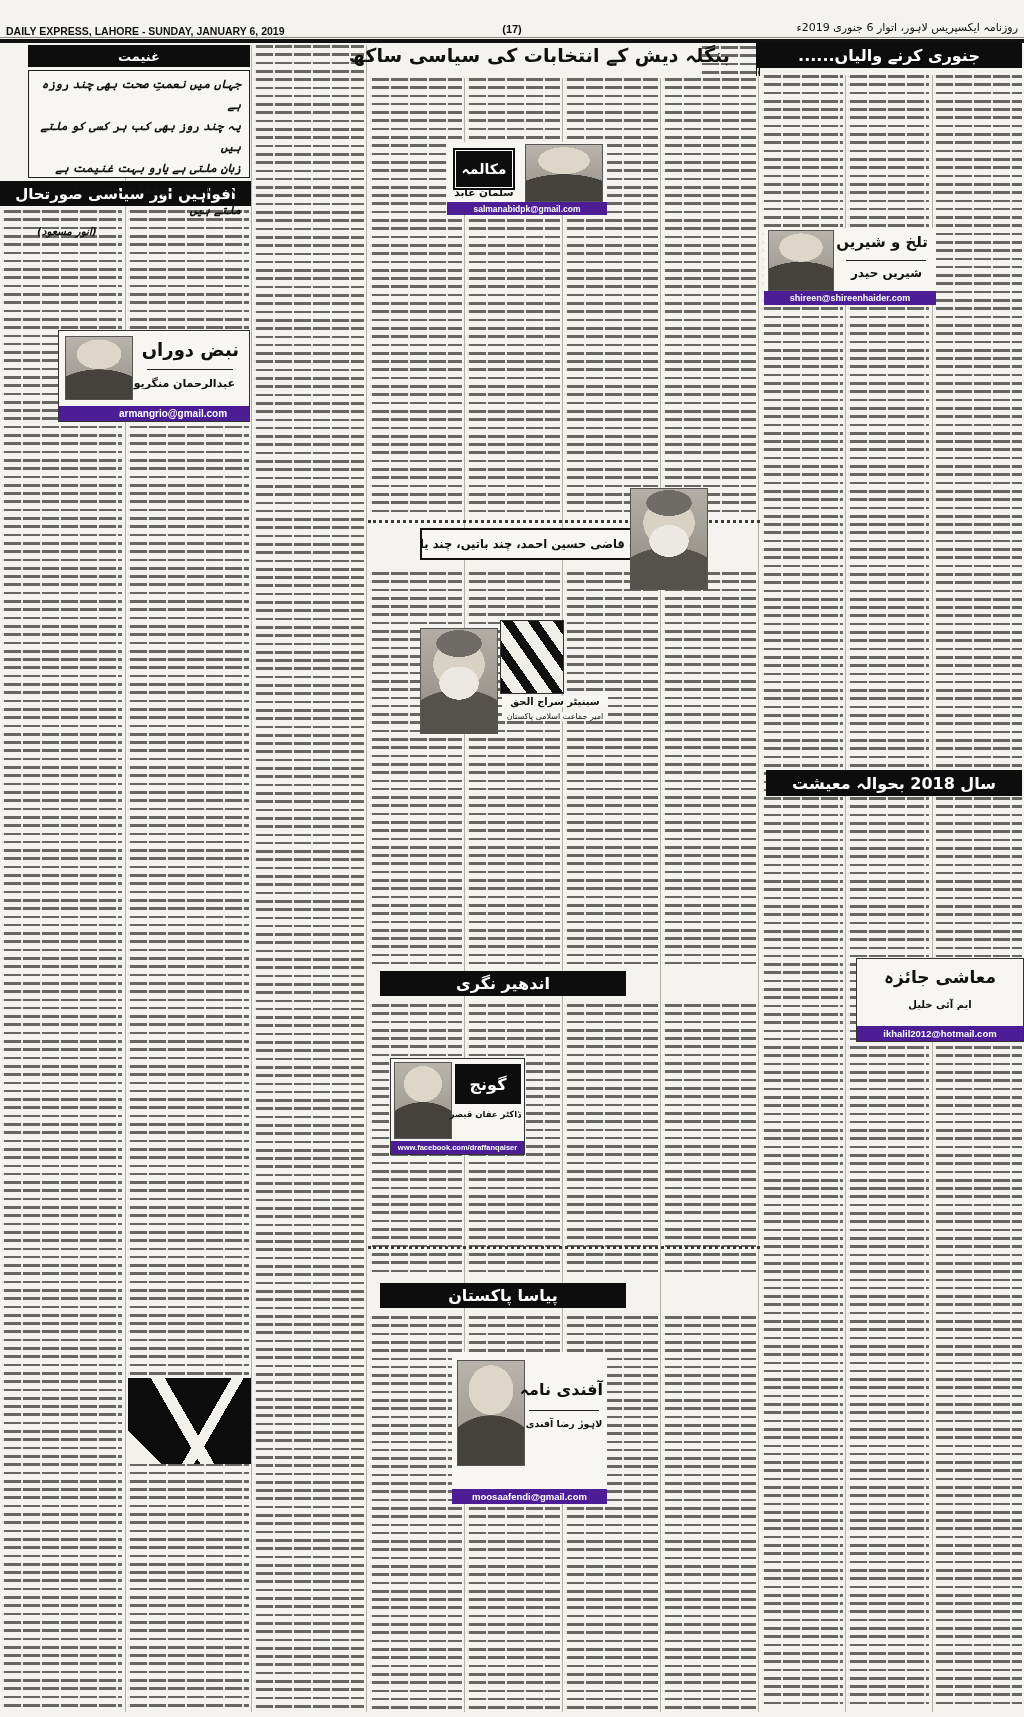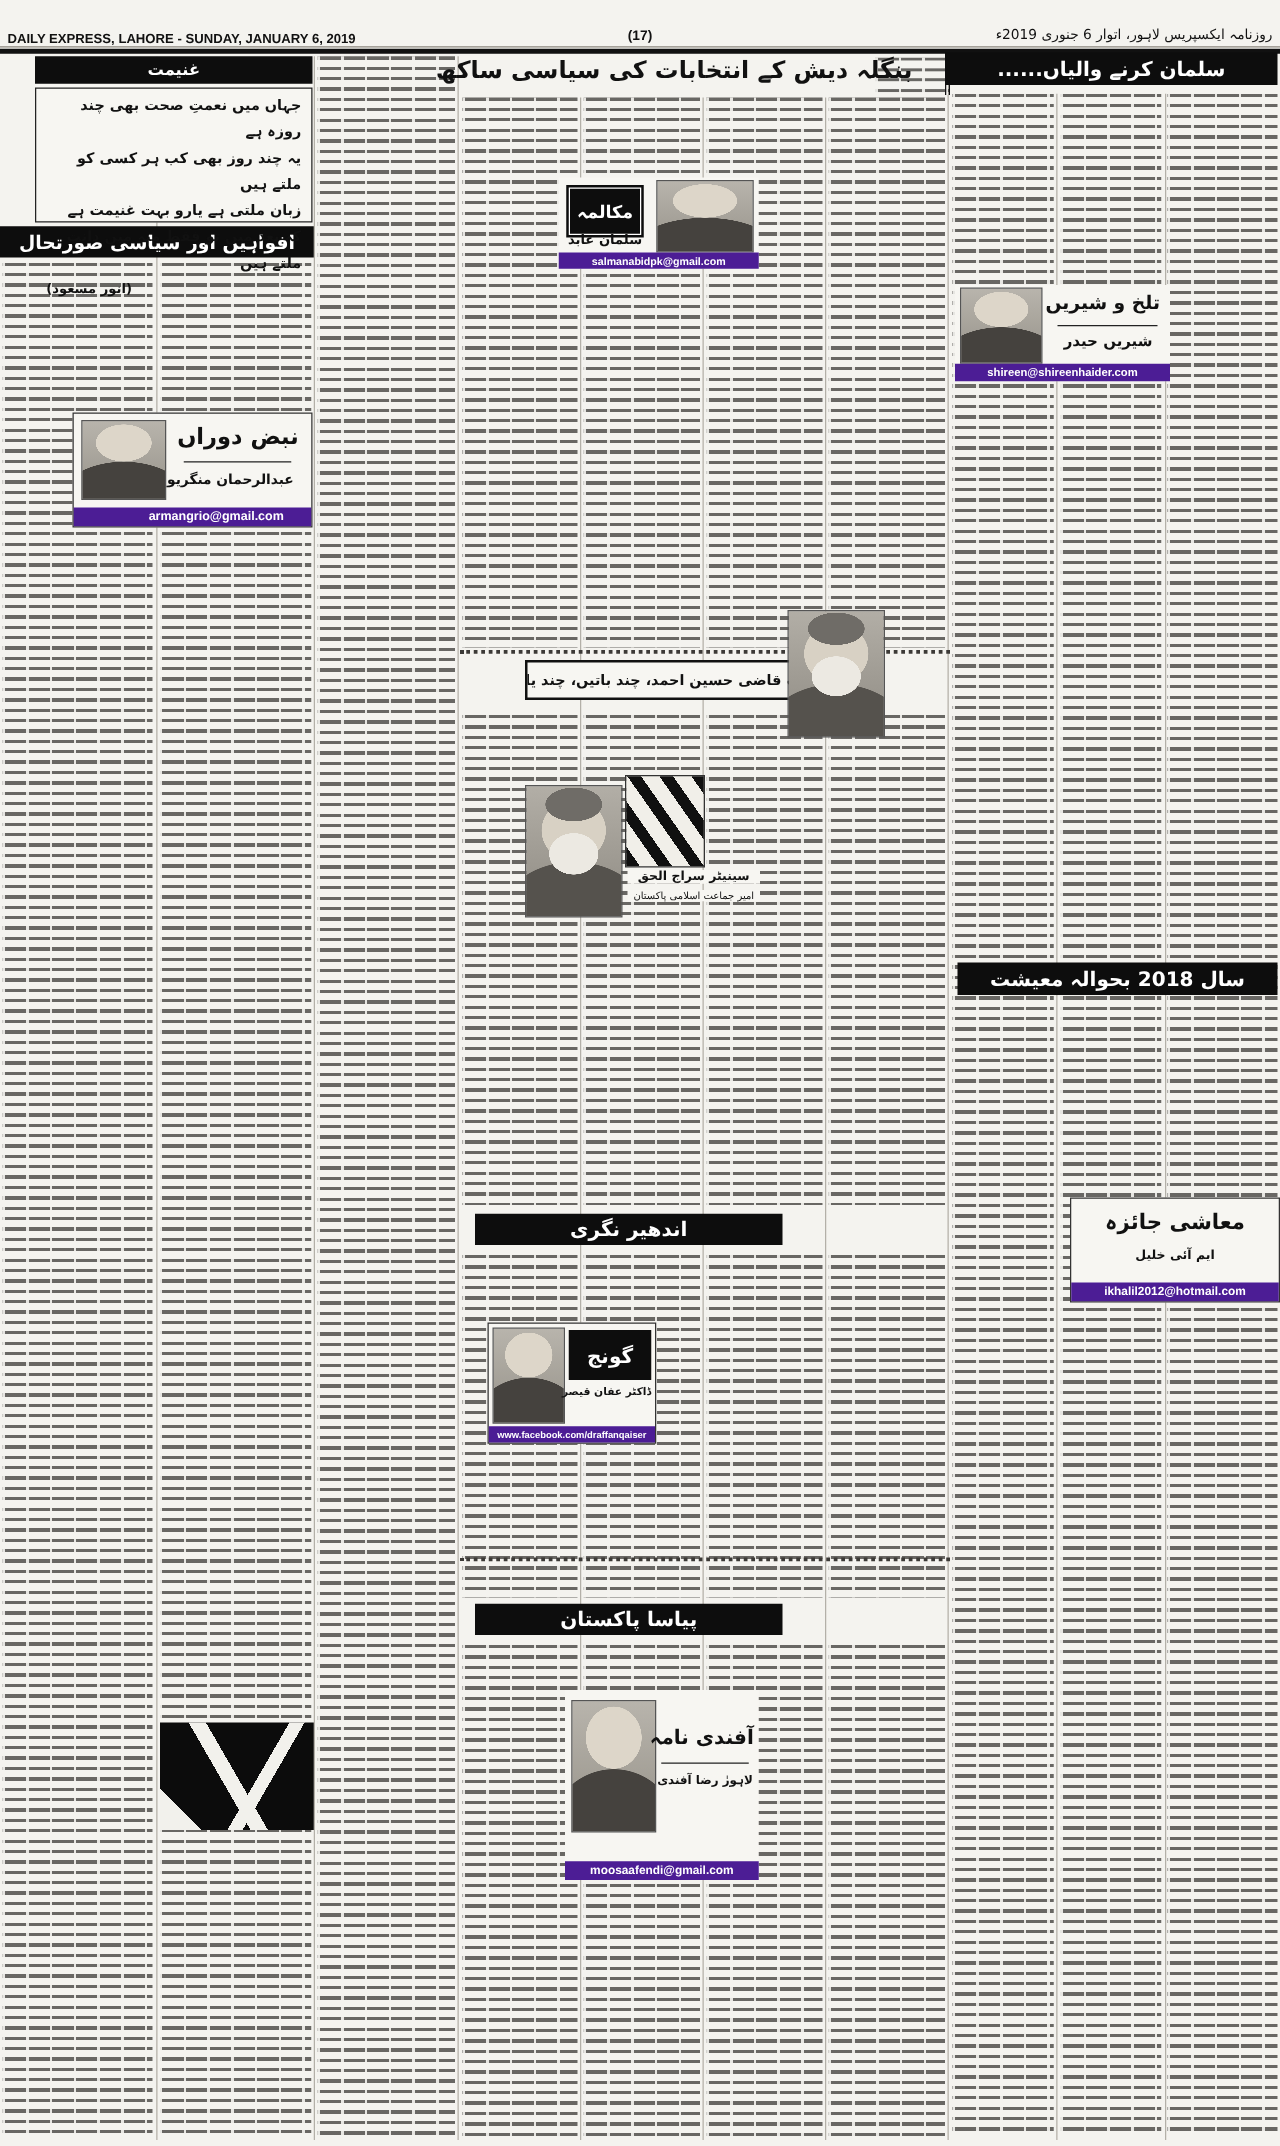--- a/index.html
+++ b/index.html
@@ -89,34 +89,34 @@
   <div class="txt" style="left:467px;top:1316px;width:93px;height:394px;"></div>
   <div class="txt" style="left:565px;top:1316px;width:93px;height:394px;"></div>
   <div class="txt" style="left:663px;top:1316px;width:93px;height:394px;"></div>
 
   <div class="txt" style="left:762px;top:75px;width:81px;height:1635px;"></div>
   <div class="txt" style="left:848px;top:75px;width:81px;height:1635px;"></div>
   <div class="txt" style="left:934px;top:75px;width:88px;height:1635px;"></div>
 
   <div class="box" style="left:28px;top:45px;width:222px;height:133px;">
     <div style="height:22px;background:#0d0d0d;color:#fff;display:flex;align-items:center;justify-content:center;font-weight:bold;font-size:13px;" class="urdu">غنیمت</div>
-    <div class="urdu" style="margin-top:3px;border:1.5px solid #222;height:101px;padding:3px 8px 2px 8px;font-size:11.5px;font-weight:bold;line-height:21px;text-align:right;">
+    <div class="urdu" style="margin-top:3px;border:1.5px solid #222;height:101px;padding:3px 8px 2px 8px;font-size:11.5px;font-weight:bold;line-height:21px;text-align:right;font-style:italic;">
       <div>جہاں میں نعمتِ صحت بھی چند روزہ ہے</div>
       <div>یہ چند روز بھی کب ہر کسی کو ملتے ہیں</div>
       <div>زبان ملتی ہے یارو بہت غنیمت ہے</div>
       <div>کہ بعد میں تو فقط منہ میں دانت ملتے ہیں</div>
       <div style="text-align:left;font-size:10.5px;">(انور مسعود)</div>
     </div>
   </div>
 
   <div class="bar urdu" style="left:0px;top:181px;width:251px;height:25px;font-size:15px;">افواہیں اور سیاسی صورتحال</div>
 
   <div class="abs urdu" style="left:380px;top:44px;width:350px;text-align:center;font-weight:bold;font-size:19px;white-space:nowrap;z-index:3;">بنگلہ دیش کے انتخابات کی سیاسی ساکھ</div>
 
-  <div class="bar urdu" style="left:756px;top:42px;width:266px;height:26px;font-size:16px;">سلمان کرنے والیاں......</div>
+  <div class="bar urdu" style="left:756px;top:42px;width:266px;height:26px;font-size:16px;">جنوری کرنے والیاں......</div>
 
   <div class="dotted" style="left:368px;top:520px;width:392px;"></div>
 
   <div class="abs urdu" style="left:420px;top:528px;width:235px;height:28px;border:2px solid #111;background:#f7f6f2;z-index:4;
        display:flex;align-items:center;justify-content:center;font-weight:bold;font-size:11.5px;white-space:nowrap;overflow:hidden;">مجاہد ملت قاضی حسین احمد، چند باتیں، چند یادیں!!</div>
 
   <div class="bar urdu" style="left:380px;top:971px;width:246px;height:25px;font-size:16px;">اندھیر نگری</div>
 
   <div class="bar urdu" style="left:766px;top:770px;width:256px;height:26px;font-size:16px;">سال 2018 بحوالہ معیشت</div>
 

